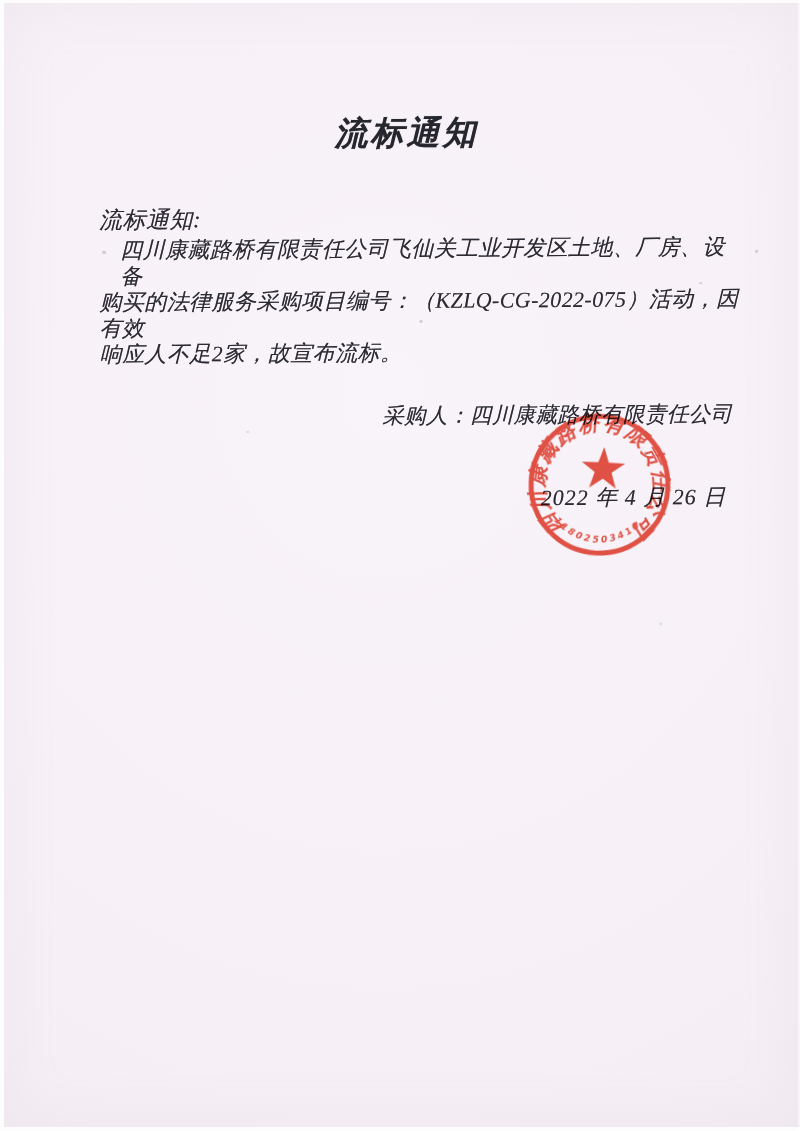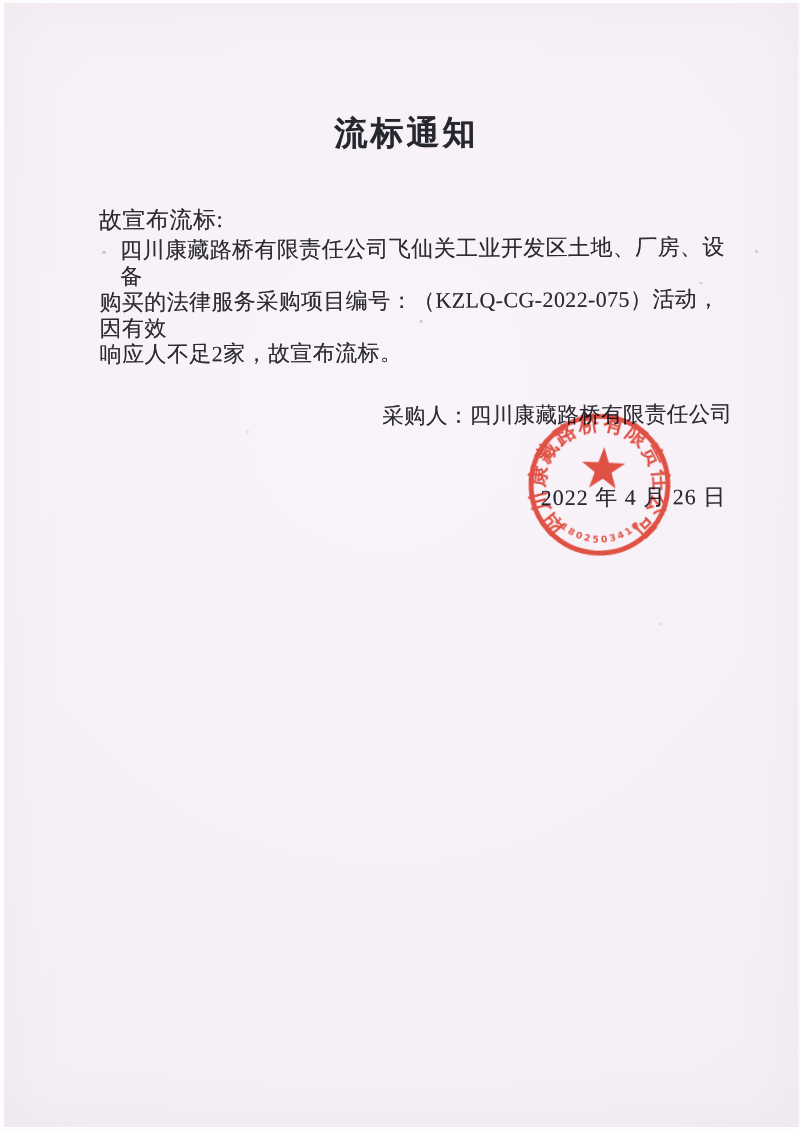--- a/index.html
+++ b/index.html
@@ -15,20 +15,21 @@
     overflow: hidden;
     background: radial-gradient(ellipse 130% 100% at 48% 35%, #f9f4f9 0%, #f6f0f6 55%, #f2ebf2 100%);
     box-shadow:
       inset 4px 0 0 #fefdfe,
       inset 0 3px 0 rgba(255,255,255,0.85),
       inset 0 -4px 0 rgba(255,255,255,0.9),
       inset -2px 0 0 rgba(255,255,255,0.55),
       inset 0 0 60px rgba(190,170,190,0.12);
     font-family: "Liberation Serif", "DejaVu Serif", serif;
     color: #2c2b33;
+    font-style: italic;
   }
   .sheet {
     position: absolute;
     inset: 0;
     transform: rotate(-0.35deg);
   }
   .doc-title {
     position: absolute;
     top: 111px;
     left: 0;
@@ -118,21 +119,21 @@
   .s6 { left: 247px; top: 430px; width: 3px; height: 2px; background: rgba(95,92,115,0.2); }
 </style>
 </head>
 <body>
 
 <div class="page">
   <div class="sheet">
 
     <div class="doc-title">流标通知</div>
 
-    <div class="salutation">故宣布流标:</div>
+    <div class="salutation">流标通知:</div>
 
     <div class="body-block">
       <div class="body-line indent">四川康藏路桥有限责任公司飞仙关工业开发区土地、厂房、设备</div>
       <div class="body-line">购买的法律服务采购项目编号：（KZLQ-CG-2022-075）活动，因有效</div>
       <div class="body-line">响应人不足2家，故宣布流标。</div>
     </div>
 
     <div class="purchaser-line">采购人：四川康藏路桥有限责任公司</div>
 
     <div class="seal">

